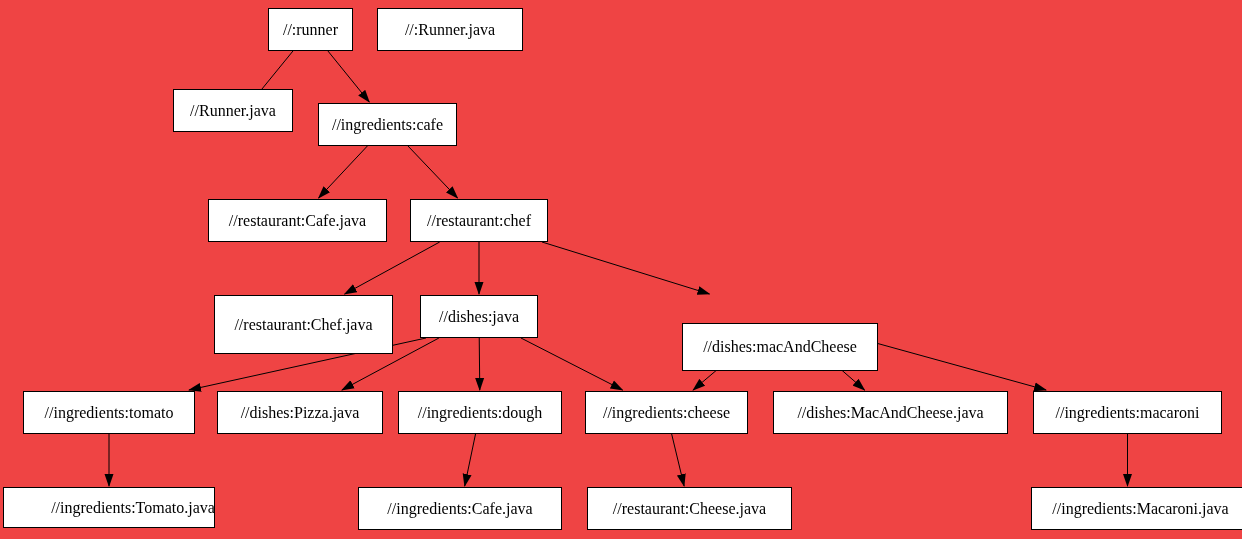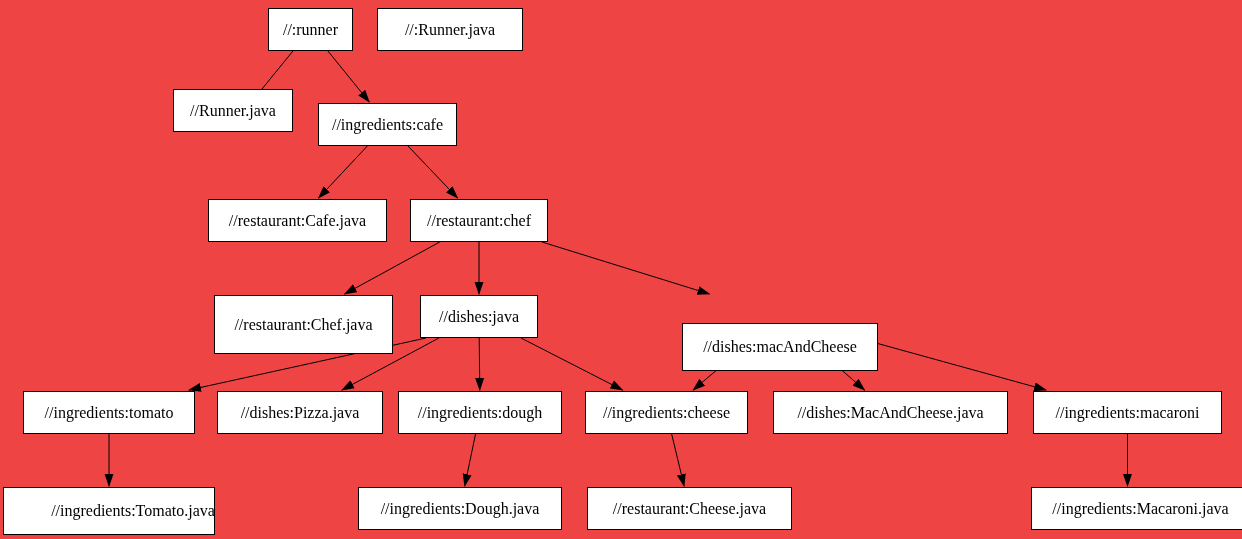--- a/index.html
+++ b/index.html
@@ -109,25 +109,25 @@
       </div>
       <div class="node" style="left: 585px; top: 391px; width: 163px; height: 43px;">
         <span>//ingredients:cheese</span>
       </div>
       <div class="node" style="left: 773px; top: 391px; width: 235px; height: 43px; text-align: right;">
         <span>//dishes:MacAndCheese.java</span>
       </div>
       <div class="node" style="left: 1033px; top: 391px; width: 189px; height: 43px;">
         <span>//ingredients:macaroni</span>
       </div>
-      <div class="node" style="left: 3px; top: 487px; width: 212px; height: 48px; padding-left: 48px;">
+      <div class="node" style="left: 3px; top: 487px; width: 212px; height: 41px; padding-left: 48px;">
         <span>//ingredients:Tomato.java</span>
       </div>
       <div class="node" style="left: 358px; top: 487px; width: 204px; height: 43px;">
-        <span>//ingredients:Dough.java</span>
+        <span>//ingredients:Cafe.java</span>
       </div>
       <div class="node" style="left: 587px; top: 487px; width: 205px; height: 43px;">
         <span>//restaurant:Cheese.java</span>
       </div>
       <div class="node" style="left: 1018px; top: 487px; width: 219px; height: 43px; margin-left: 13px;">
         <span>//ingredients:Macaroni.java</span>
       </div>
     </div>
 </div>
 

